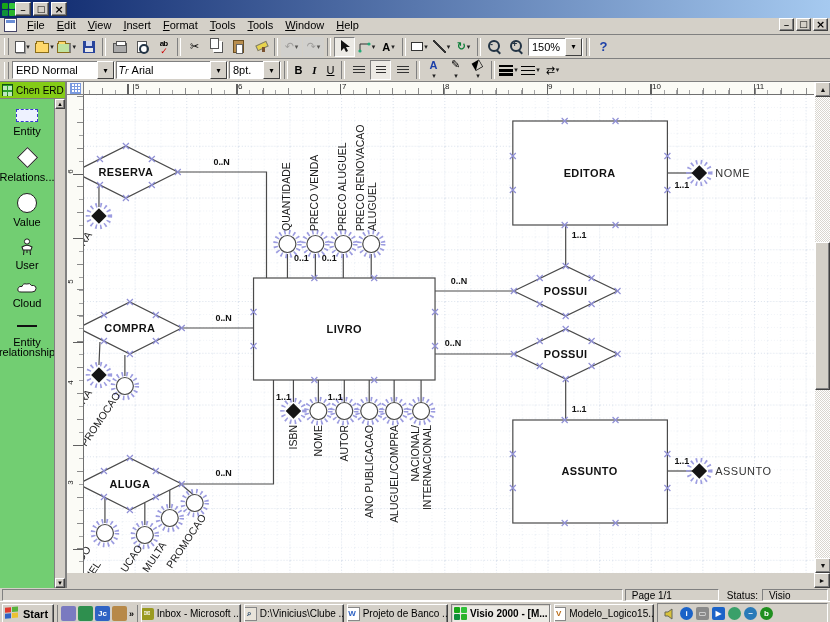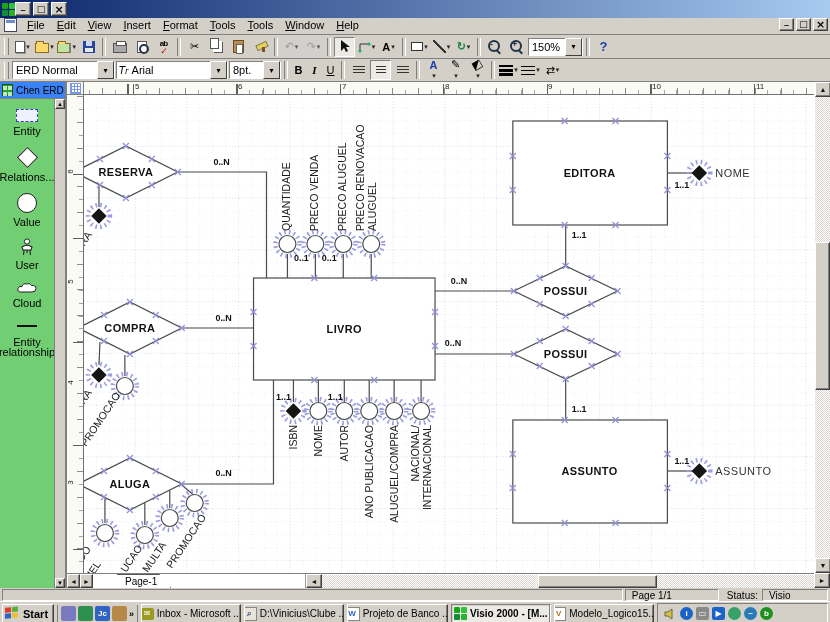--- a/index.html
+++ b/index.html
@@ -78,21 +78,21 @@
   .ic-zoom span{position:absolute;left:2px;top:0px;font-size:9px;font-weight:bold;color:#234;line-height:9px;}
   .colorbtn{display:flex;flex-direction:column;align-items:center;justify-content:center;line-height:10px;}
   .colorbtn .bar{width:12px;height:3px;margin-top:1px;}
   .stripes{width:12px;height:9px;} 
   .ic-lw{width:14px;height:11px;background:linear-gradient(#000 0 2px,transparent 2px 4px,#000 4px 7px,transparent 7px 8px,#000 8px 11px);}
   .ic-lp{width:14px;height:9px;background:repeating-linear-gradient(0deg,#000 0 1px,transparent 1px 4px);mask:none;}
   .ic-lp{background:linear-gradient(#000 0 1px,transparent 1px 4px,#000 4px 5px,transparent 5px 8px,#000 8px 9px);}
   
   .main{display:flex;height:506px;background:#d4d0c8;}
   .stencil{width:65px;display:flex;flex-direction:column;border-right:2px solid #808080;}
-  .stencil-title{height:16px;background:#3b82f6;border-bottom:1px solid #808080;display:flex;align-items:center;gap:3px;padding:0 2px;font-size:10px;white-space:nowrap;}
+  .stencil-title{height:16px;background:#84cc16;border-bottom:1px solid #808080;display:flex;align-items:center;gap:3px;padding:0 2px;font-size:10px;white-space:nowrap;}
   .stencil-ic{width:10px;height:10px;background:#2da02d;border:1px solid #145214;display:grid;grid-template-columns:4px 4px;gap:1px;padding:0px;}
   .stencil-ic i{background:#bfe8bf;height:4px;margin-top:1px;}
   .stencil-body{flex:1;background:#72ce72;display:flex;}
   .shape-list{flex:1;display:flex;flex-direction:column;align-items:center;padding-top:10px;gap:2px;}
   .shape-item{display:flex;flex-direction:column;align-items:center;margin-bottom:9px;width:54px;}
   .shape-item .lbl{font-size:11px;text-align:center;margin-top:4px;line-height:10px;}
   .mini-entity{width:20px;height:11px;background:#eef2ff;border:1px dashed #3a3ad0;}
   .mini-diamond{width:13px;height:13px;background:#fff;border:1px solid #222;transform:rotate(45deg);margin:3px;}
   .mini-circle{width:18px;height:18px;background:#fff;border:1px solid #222;border-radius:50%;}
   .mini-line{width:20px;height:2px;background:#111;margin:6px 0;}
@@ -653,35 +653,20 @@
     </div>
 
     <div class="vsb">
       <span class="arrowbtn btn raised up"></span>
       <span class="track">
         <span class="thumb btn raised"></span>
       </span>
       <span class="arrowbtn btn raised down"></span>
     </div>
 
-    <div class="bottomrow">
-      <span class="tabnav">
-        <span class="arrowbtn btn raised left" style="width:13px;height:100%;"></span>
-        <span class="arrowbtn btn raised right" style="width:13px;height:100%;"></span>
-      </span>
-      <span class="tabstrip">
-        <span class="pagetab">
-            <span>Page-1</span>
-          </span>
-      </span>
-      <span class="arrowbtn btn raised left hsb-left"></span>
-      <span class="hsb-track">
-        <span class="hsb-thumb btn raised"></span>
-      </span>
-    </div>
     <div class="hsb-rightcell">
       <span class="arrowbtn btn raised right"></span>
     </div>
   </div>
 </div>
 
 <div class="statusbar">
   <span class="spanel sunken" style="flex:1;"></span>
   <span class="spanel sunken" style="width:80px;">Page 1/1</span>
   <span class="spanel" style="padding-right:2px;">Status:</span>

